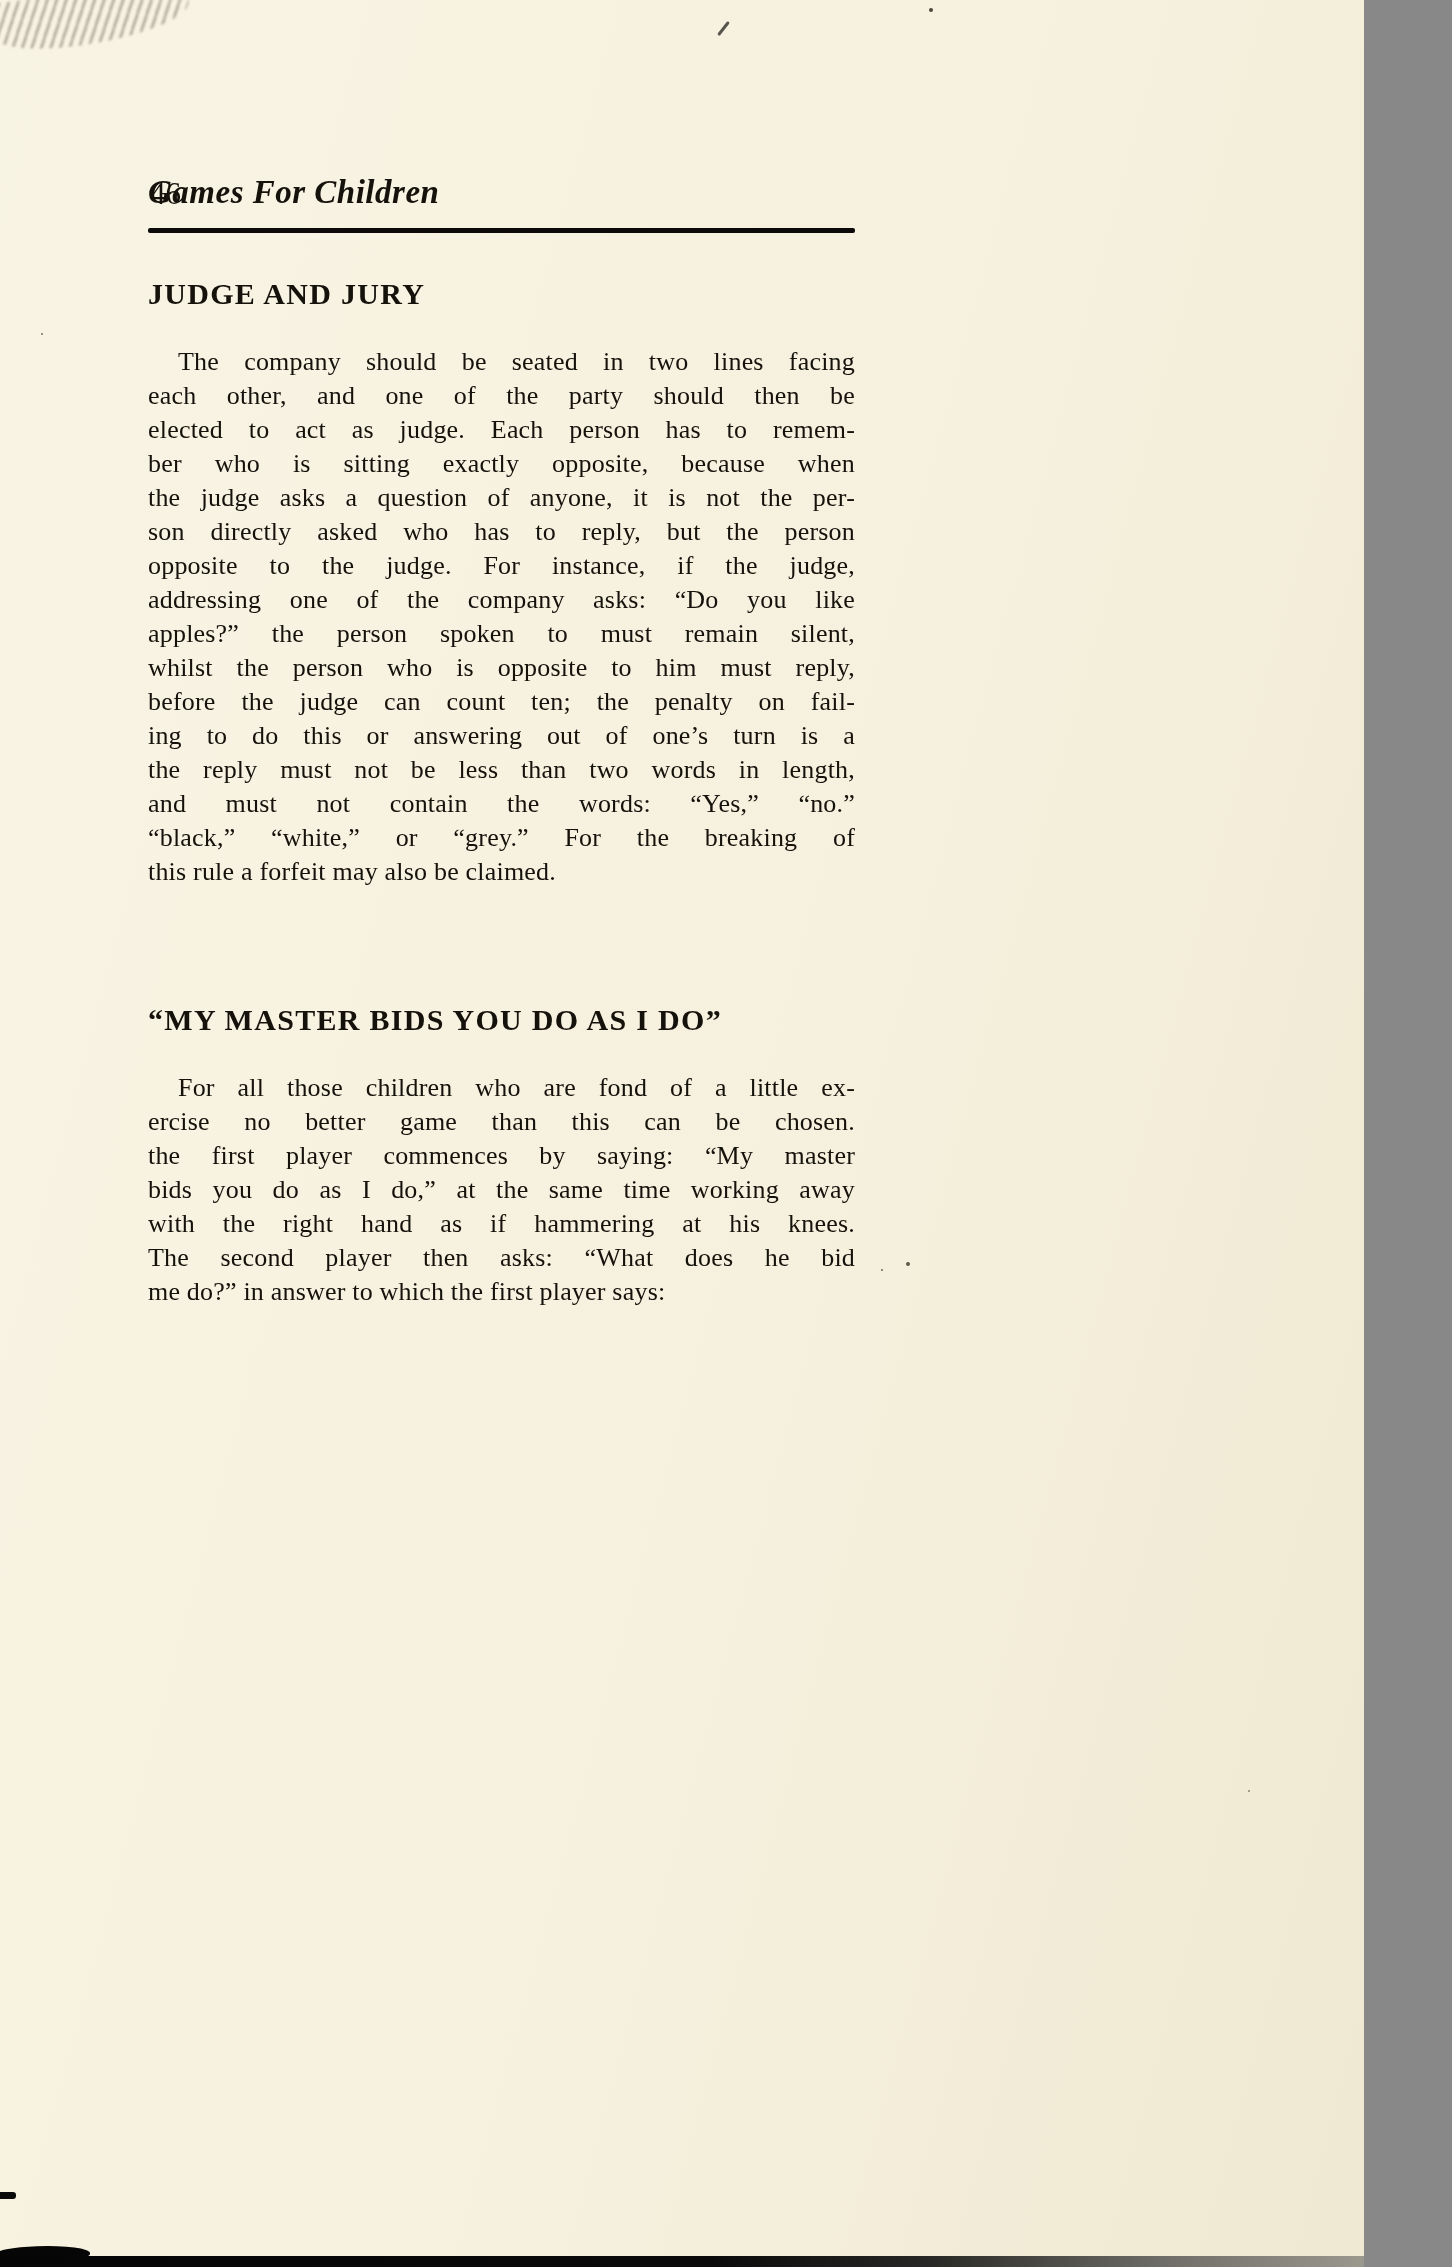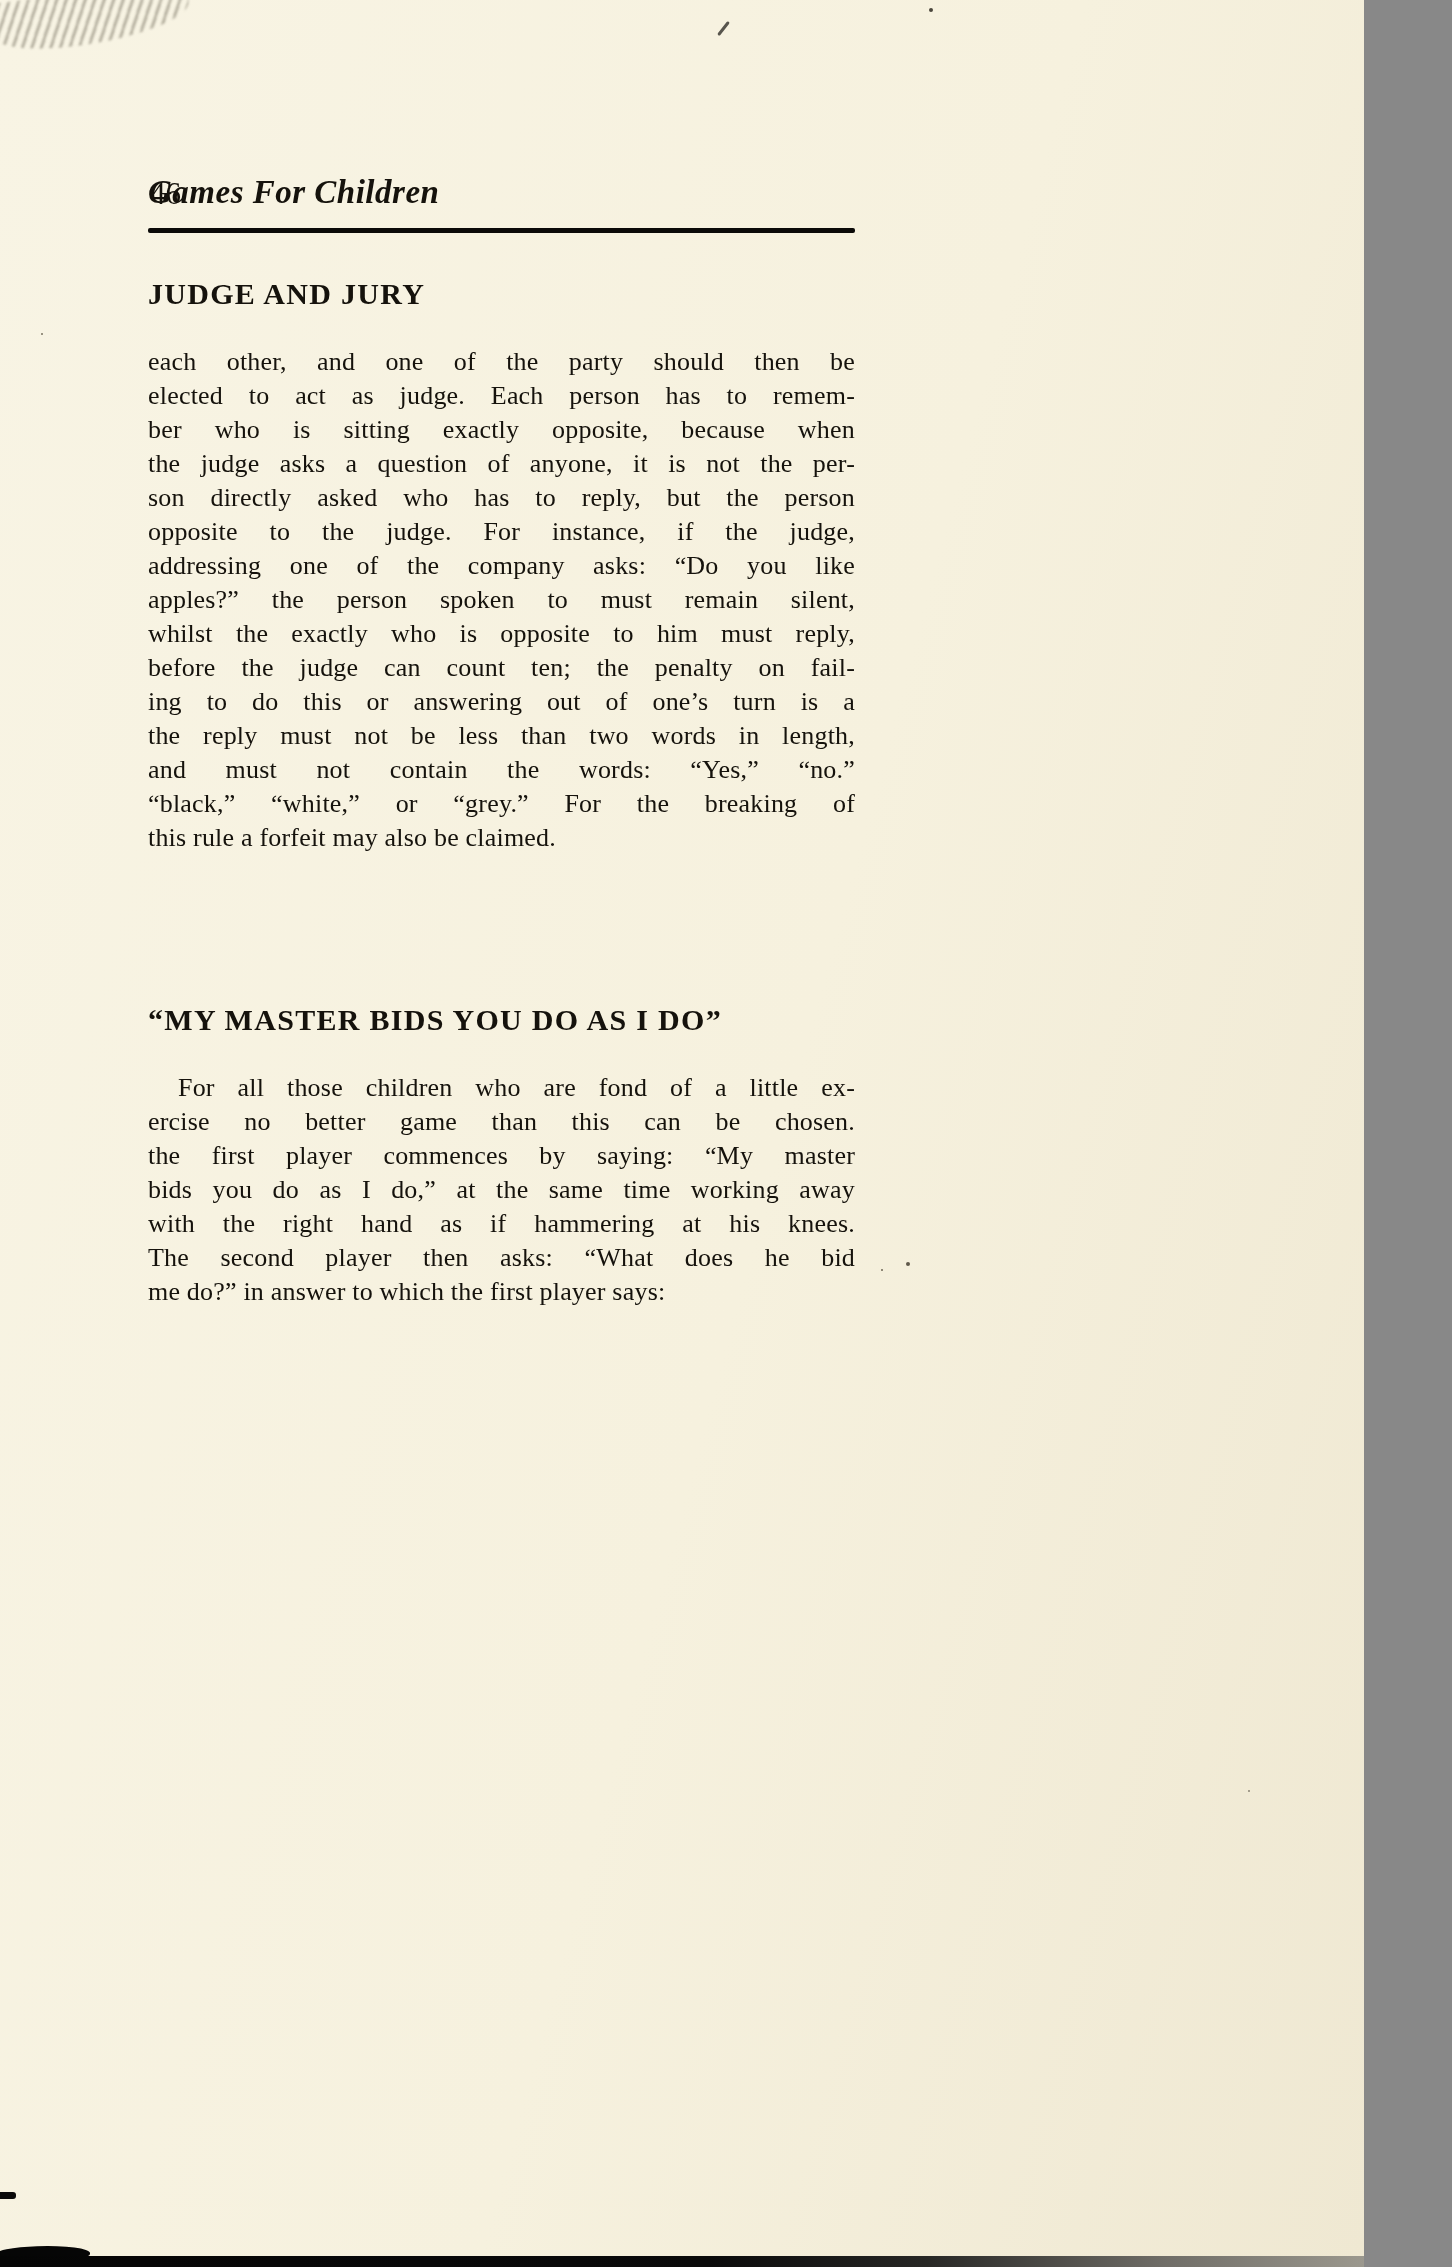--- a/index.html
+++ b/index.html
@@ -89,29 +89,30 @@
 
   <header class="page-header">
     <span class="page-number">46</span>
     <span class="running-title">Games For Children</span>
   </header>
   <div class="header-rule"></div>
 
   <section class="section" id="section-1">
     <h2 class="section-heading">JUDGE AND JURY</h2>
     <div class="paragraph">
+        <div class="line first-line">The company should be seated in two lines facing</div>
         <div class="line">each other, and one of the party should then be</div>
         <div class="line">elected to act as judge. Each person has to remem-</div>
         <div class="line">ber who is sitting exactly opposite, because when</div>
         <div class="line">the judge asks a question of anyone, it is not the per-</div>
         <div class="line">son directly asked who has to reply, but the person</div>
         <div class="line">opposite to the judge. For instance, if the judge,</div>
         <div class="line">addressing one of the company asks: “Do you like</div>
         <div class="line">apples?” the person spoken to must remain silent,</div>
-        <div class="line">whilst the exactly who is opposite to him must reply,</div>
+        <div class="line">whilst the person who is opposite to him must reply,</div>
         <div class="line">before the judge can count ten; the penalty on fail-</div>
         <div class="line">ing to do this or answering out of one’s turn is a</div>
         <div class="line">the reply must not be less than two words in length,</div>
         <div class="line">and must not contain the words: “Yes,” “no.”</div>
         <div class="line">“black,” “white,” or “grey.” For the breaking of</div>
         <div class="line last-line">this rule a forfeit may also be claimed.</div>
       </div>
   </section>
 
   <section class="section" id="section-2">

